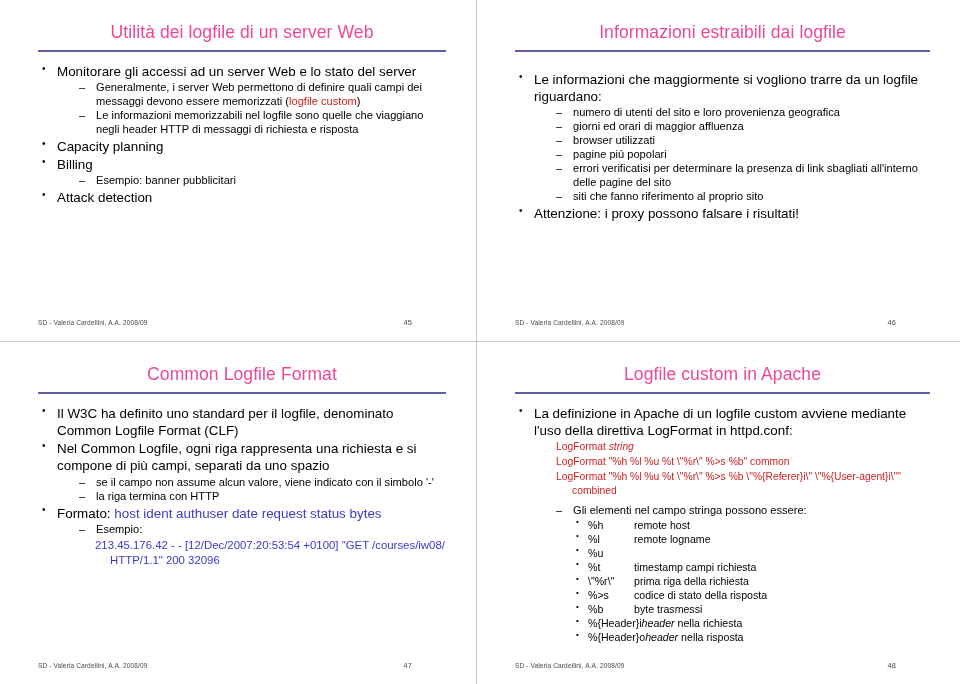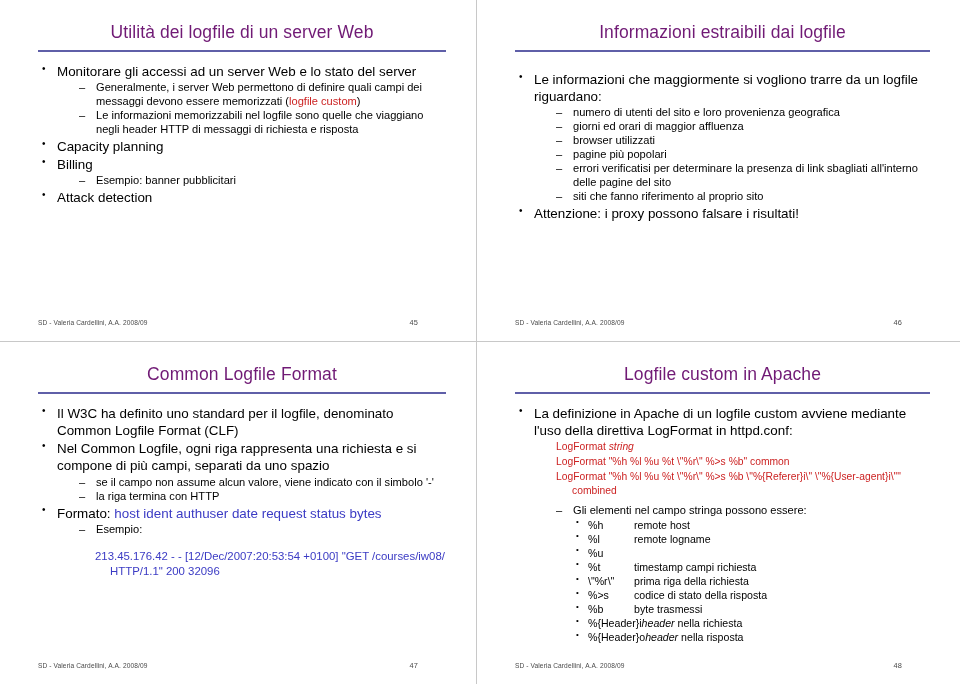--- a/index.html
+++ b/index.html
@@ -38,21 +38,21 @@
     left: 38px;
     right: 30px;
     top: 22px;
     bottom: 46px;
   }
   .slide-title {
     text-align: center;
     font-size: 17.5px;
     font-weight: normal;
     letter-spacing: 0.1px;
-    color: #701a75;
+    color: #ec4899;
     margin: 0 0 0 0;
     padding: 0 0 7px 0;
     line-height: 1.2;
   }
   .title-rule {
     height: 0;
     border-top: 2.2px solid #5f5fa8;
     margin: 0 0 11px 0;
   }
   .body {
@@ -136,29 +136,29 @@
     margin-left: 22px;
     margin-top: 1px;
   }
   .apache-code .indent { padding-left: 16px; display: block; }
 
   .example-line {
     color: #3b3bc4;
     font-size: 11.4px;
     line-height: 1.3;
     margin-left: 38px;
-    margin-top: 12px;
+    margin-top: 1px;
   }
   .example-line .indent2 { padding-left: 15px; display: block; }
 
   
   .footer {
     position: absolute;
     left: 38px;
-    right: 24px;
+    right: 30px;
     bottom: 14px;
     display: flex;
     justify-content: space-between;
     align-items: baseline;
     font-size: 6.6px;
     color: #4a4a4a;
     letter-spacing: 0.1px;
   }
   .footer .pageno { font-size: 7.4px; padding-right: 34px; }
   .spacer-sm { height: 4px; }

